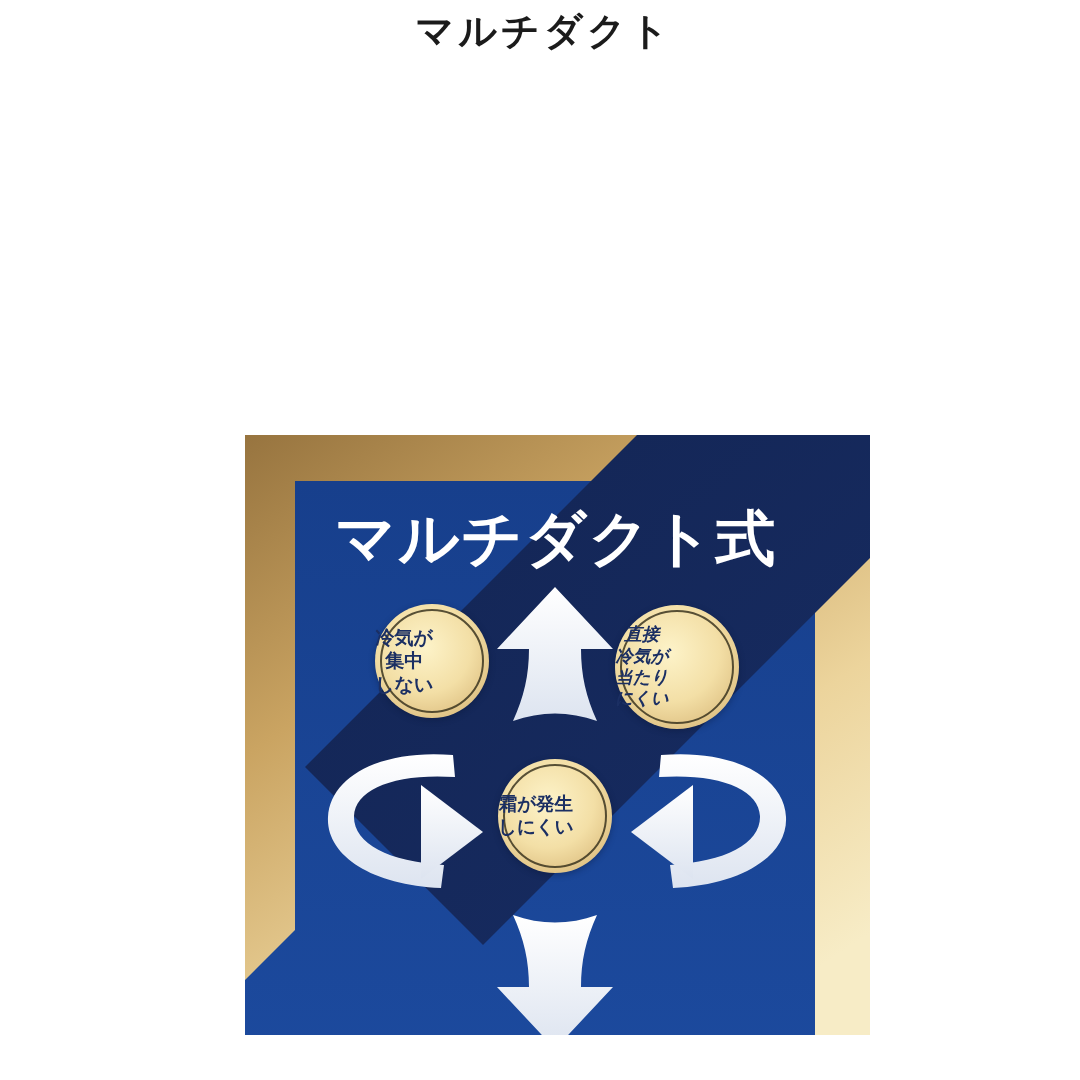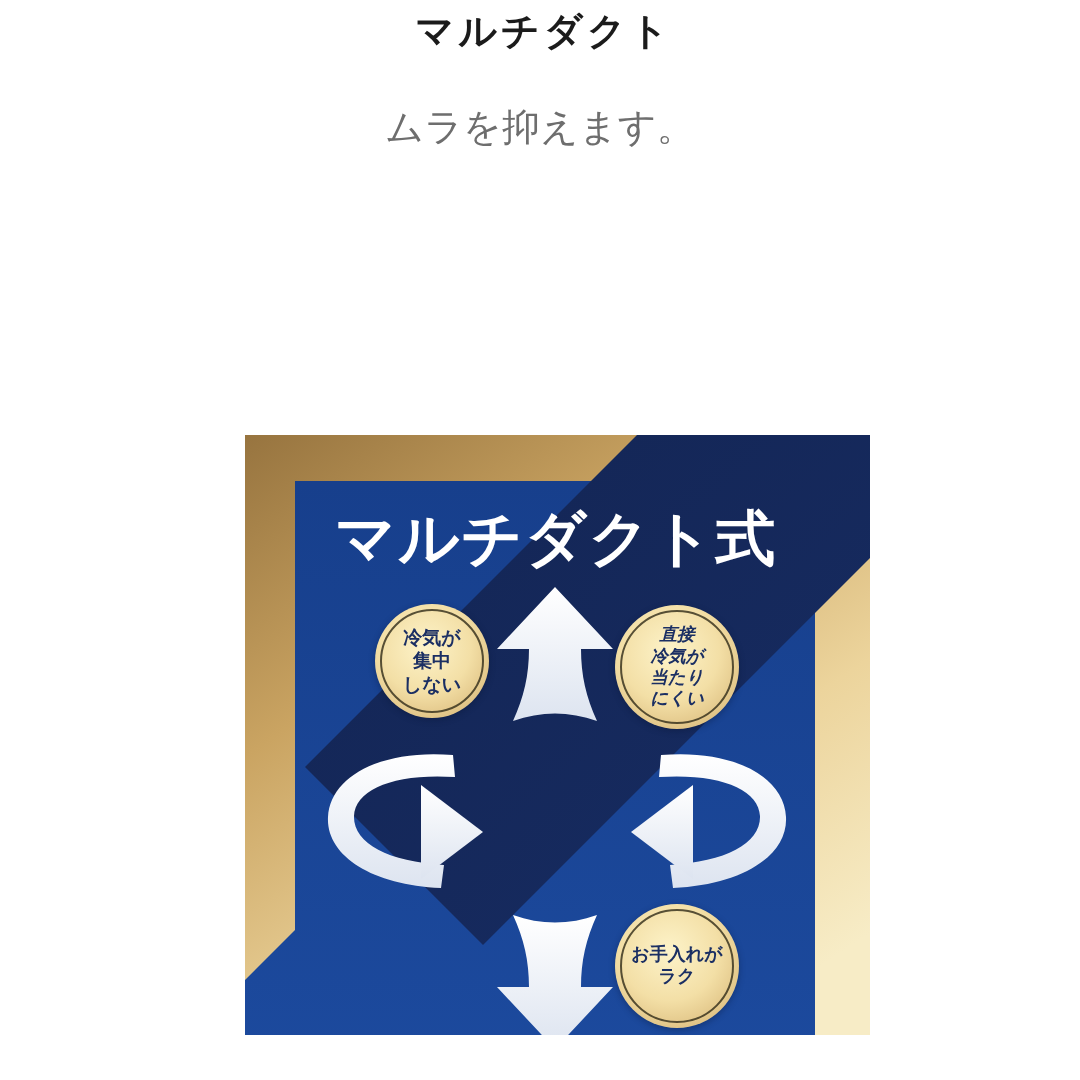--- a/index.html
+++ b/index.html
@@ -29,21 +29,21 @@
     position:absolute;left:28px;top:64px;width:566px;
     text-align:center;font-size:60px;font-weight:900;
     letter-spacing:2px;color:#ffffff;z-index:3;
   }
   .circle{
     position:absolute;border-radius:50%;z-index:4;
     background:radial-gradient(circle at 44% 38%,
       var(--circle-cream,#fdf3c9) 0%, #f3dfa6 48%,
       var(--circle-gold,#d9b97a) 86%, #c7a25c 100%);
     box-shadow:0 2px 6px rgba(10,20,50,.35);
-    display:flex;align-items:center;justify-content:center;
+    display:flex;align-items:center;
   }
   .circle::before{
     content:"";position:absolute;inset:5px;border-radius:50%;
     border:2px solid rgba(48,42,24,.8);
   }
   .benefit-circle-label{
     position:relative;white-space:pre-line;text-align:center;
     font-weight:700;color:var(--circle-text,#1b2f63);line-height:1.22;
   }
   .c1{left:130px;top:169px;width:114px;height:114px;}
@@ -56,21 +56,20 @@
   .c4 .benefit-circle-label{font-size:20px;}
   .c5{left:370px;top:469px;width:124px;height:124px;}
   .c5 .benefit-circle-label{font-size:18px;}
 </style>
 </head>
 <body>
 
 <h1 class="heading">マルチダクト</h1>
 
 <div class="desc">
-  <div class="desc-line">ムラを抑えます。</div>
 </div>
 
 <figure class="product-image">
   <svg width="625" height="645" viewBox="0 0 625 645">
     <defs>
       <linearGradient id="goldGrad" x1="0" y1="0" x2="0.65" y2="1">
         <stop offset="0" style="stop-color:var(--gold-dark,#97743f)"></stop>
         <stop offset="0.35" style="stop-color:var(--gold-mid,#caa462)"></stop>
         <stop offset="0.7" style="stop-color:var(--gold-light,#ecd49c)"></stop>
         <stop offset="1" style="stop-color:var(--gold-pale,#f7ecc6)"></stop>
@@ -124,17 +123,17 @@
     <span class="benefit-circle-label">冷気が
 集中
 しない</span>
   </div>
   <div class="circle c2">
     <span class="benefit-circle-label">直接
 冷気が
 当たり
 にくい</span>
   </div>
-  <div class="circle c5">
-    <span class="benefit-circle-label">お手入れが
-ラク</span>
+  <div class="circle c3">
+    <span class="benefit-circle-label">霜が発生
+しにくい</span>
   </div>
 </figure>
 
 </body></html>

